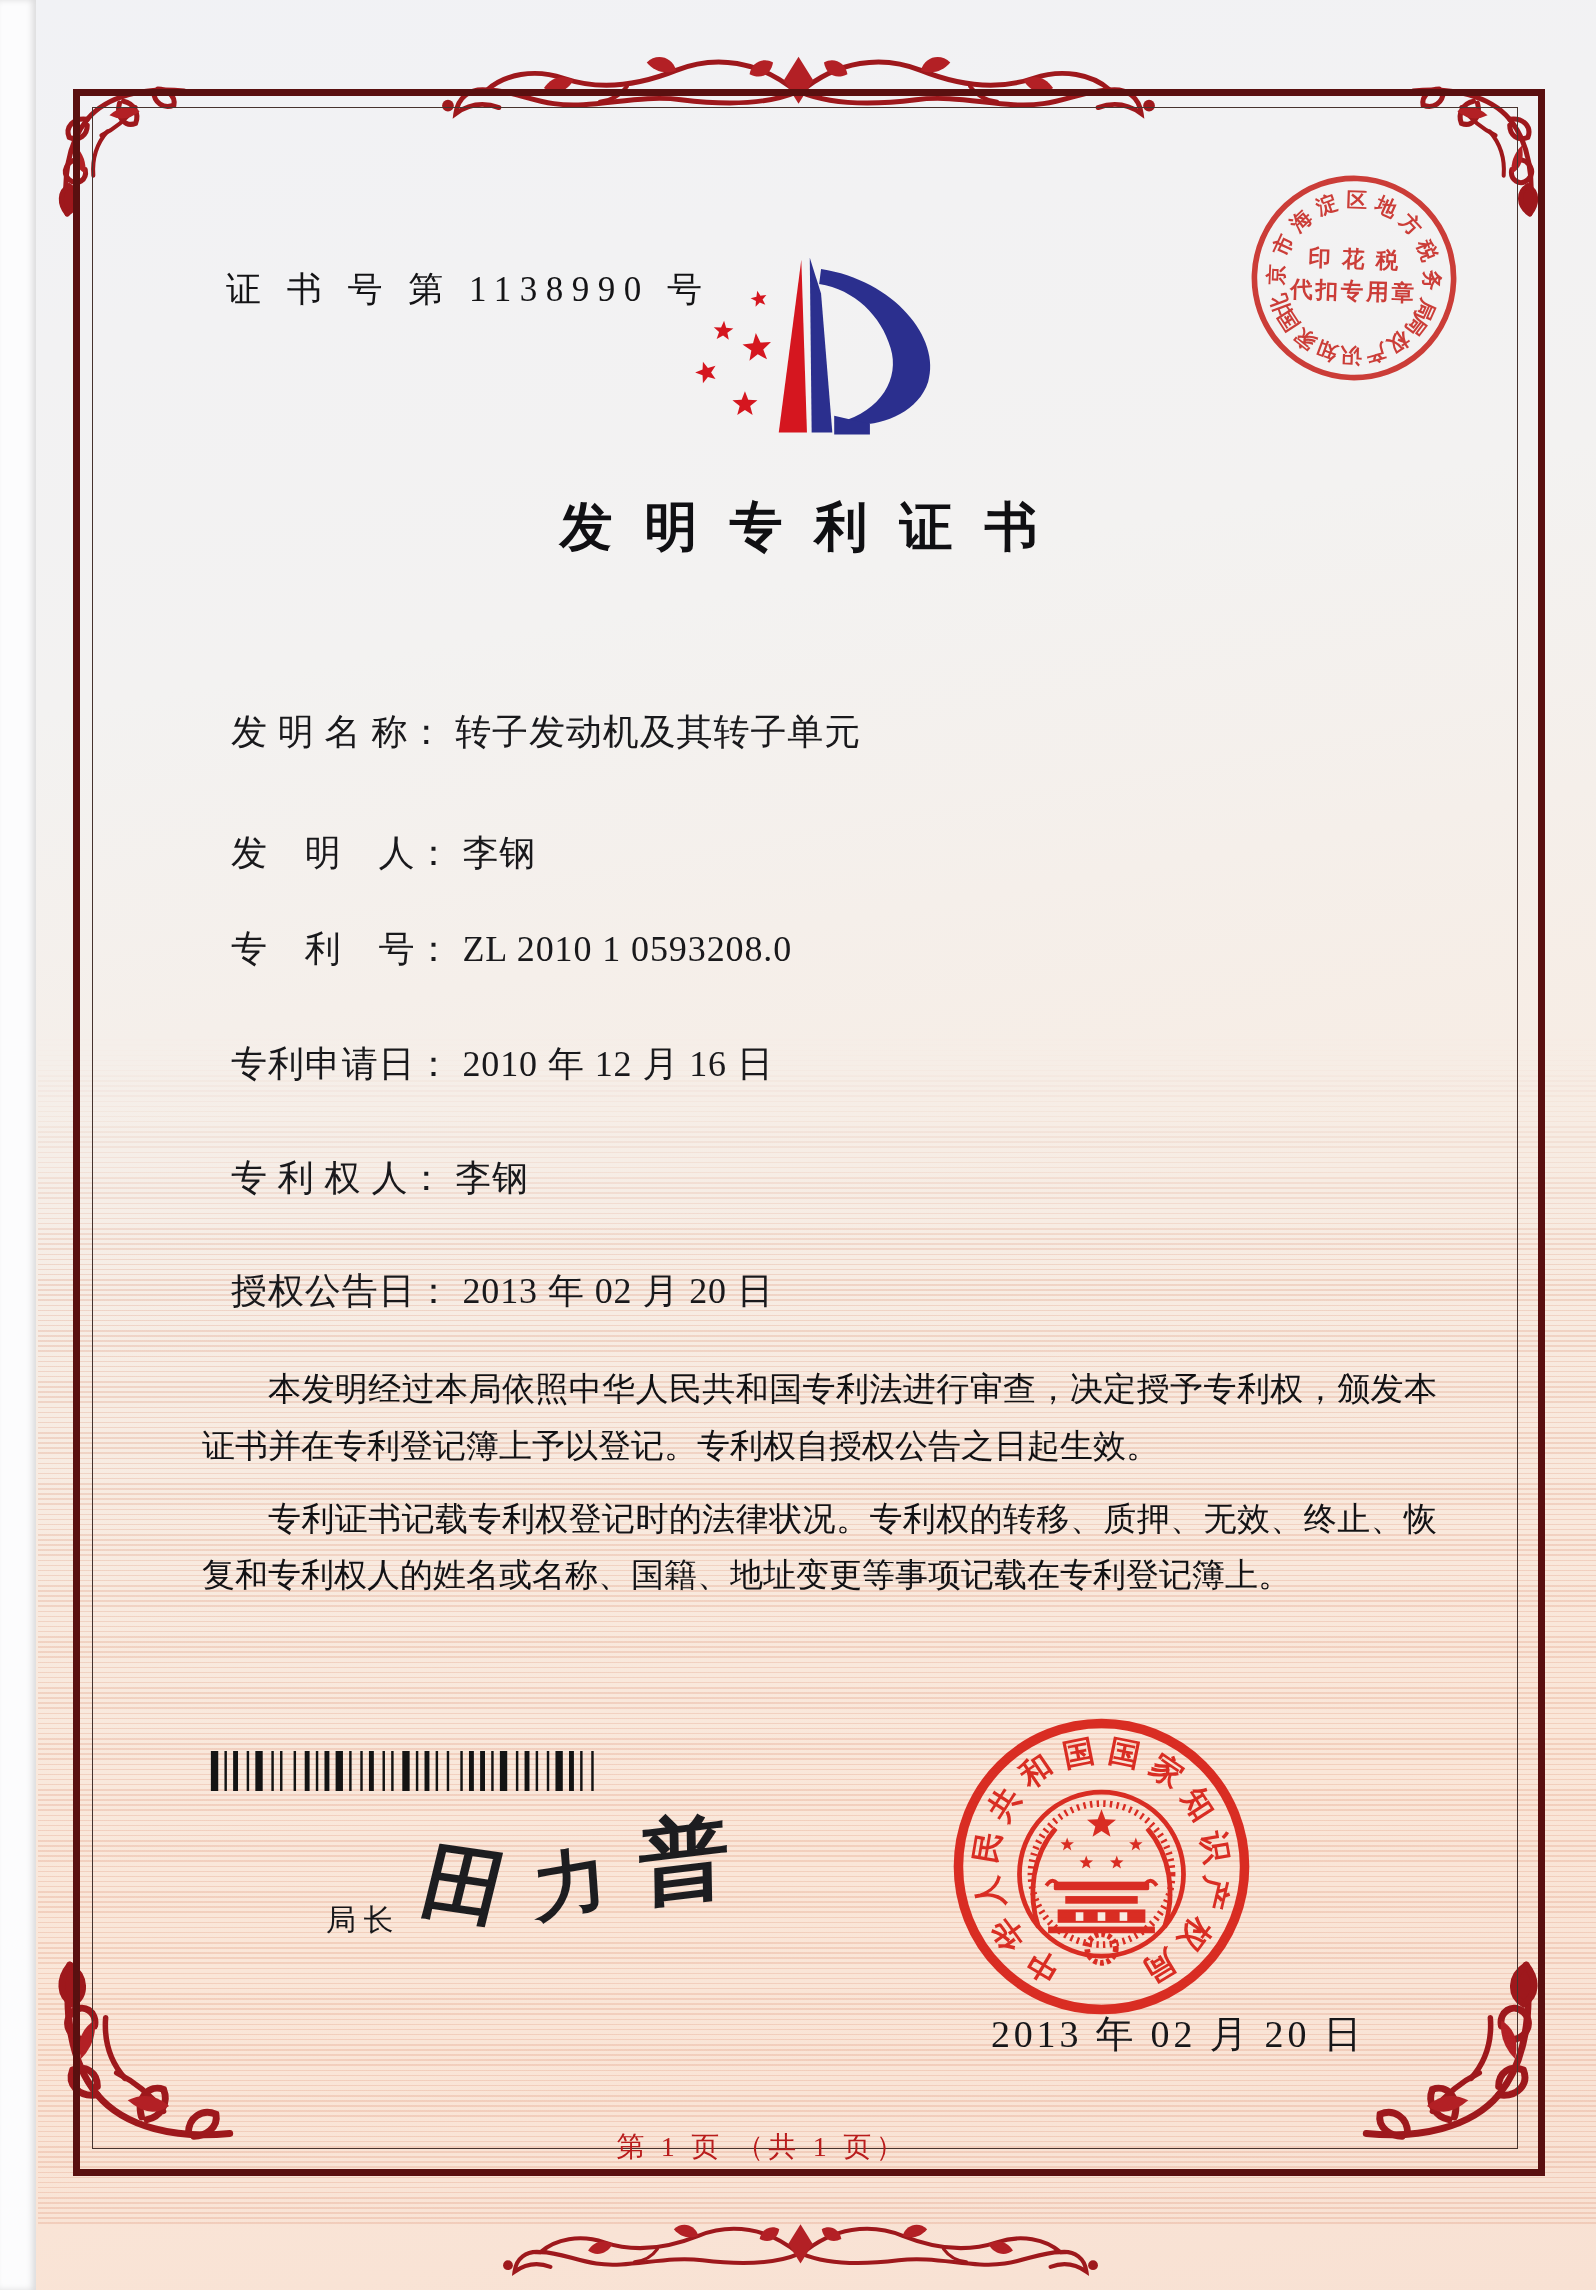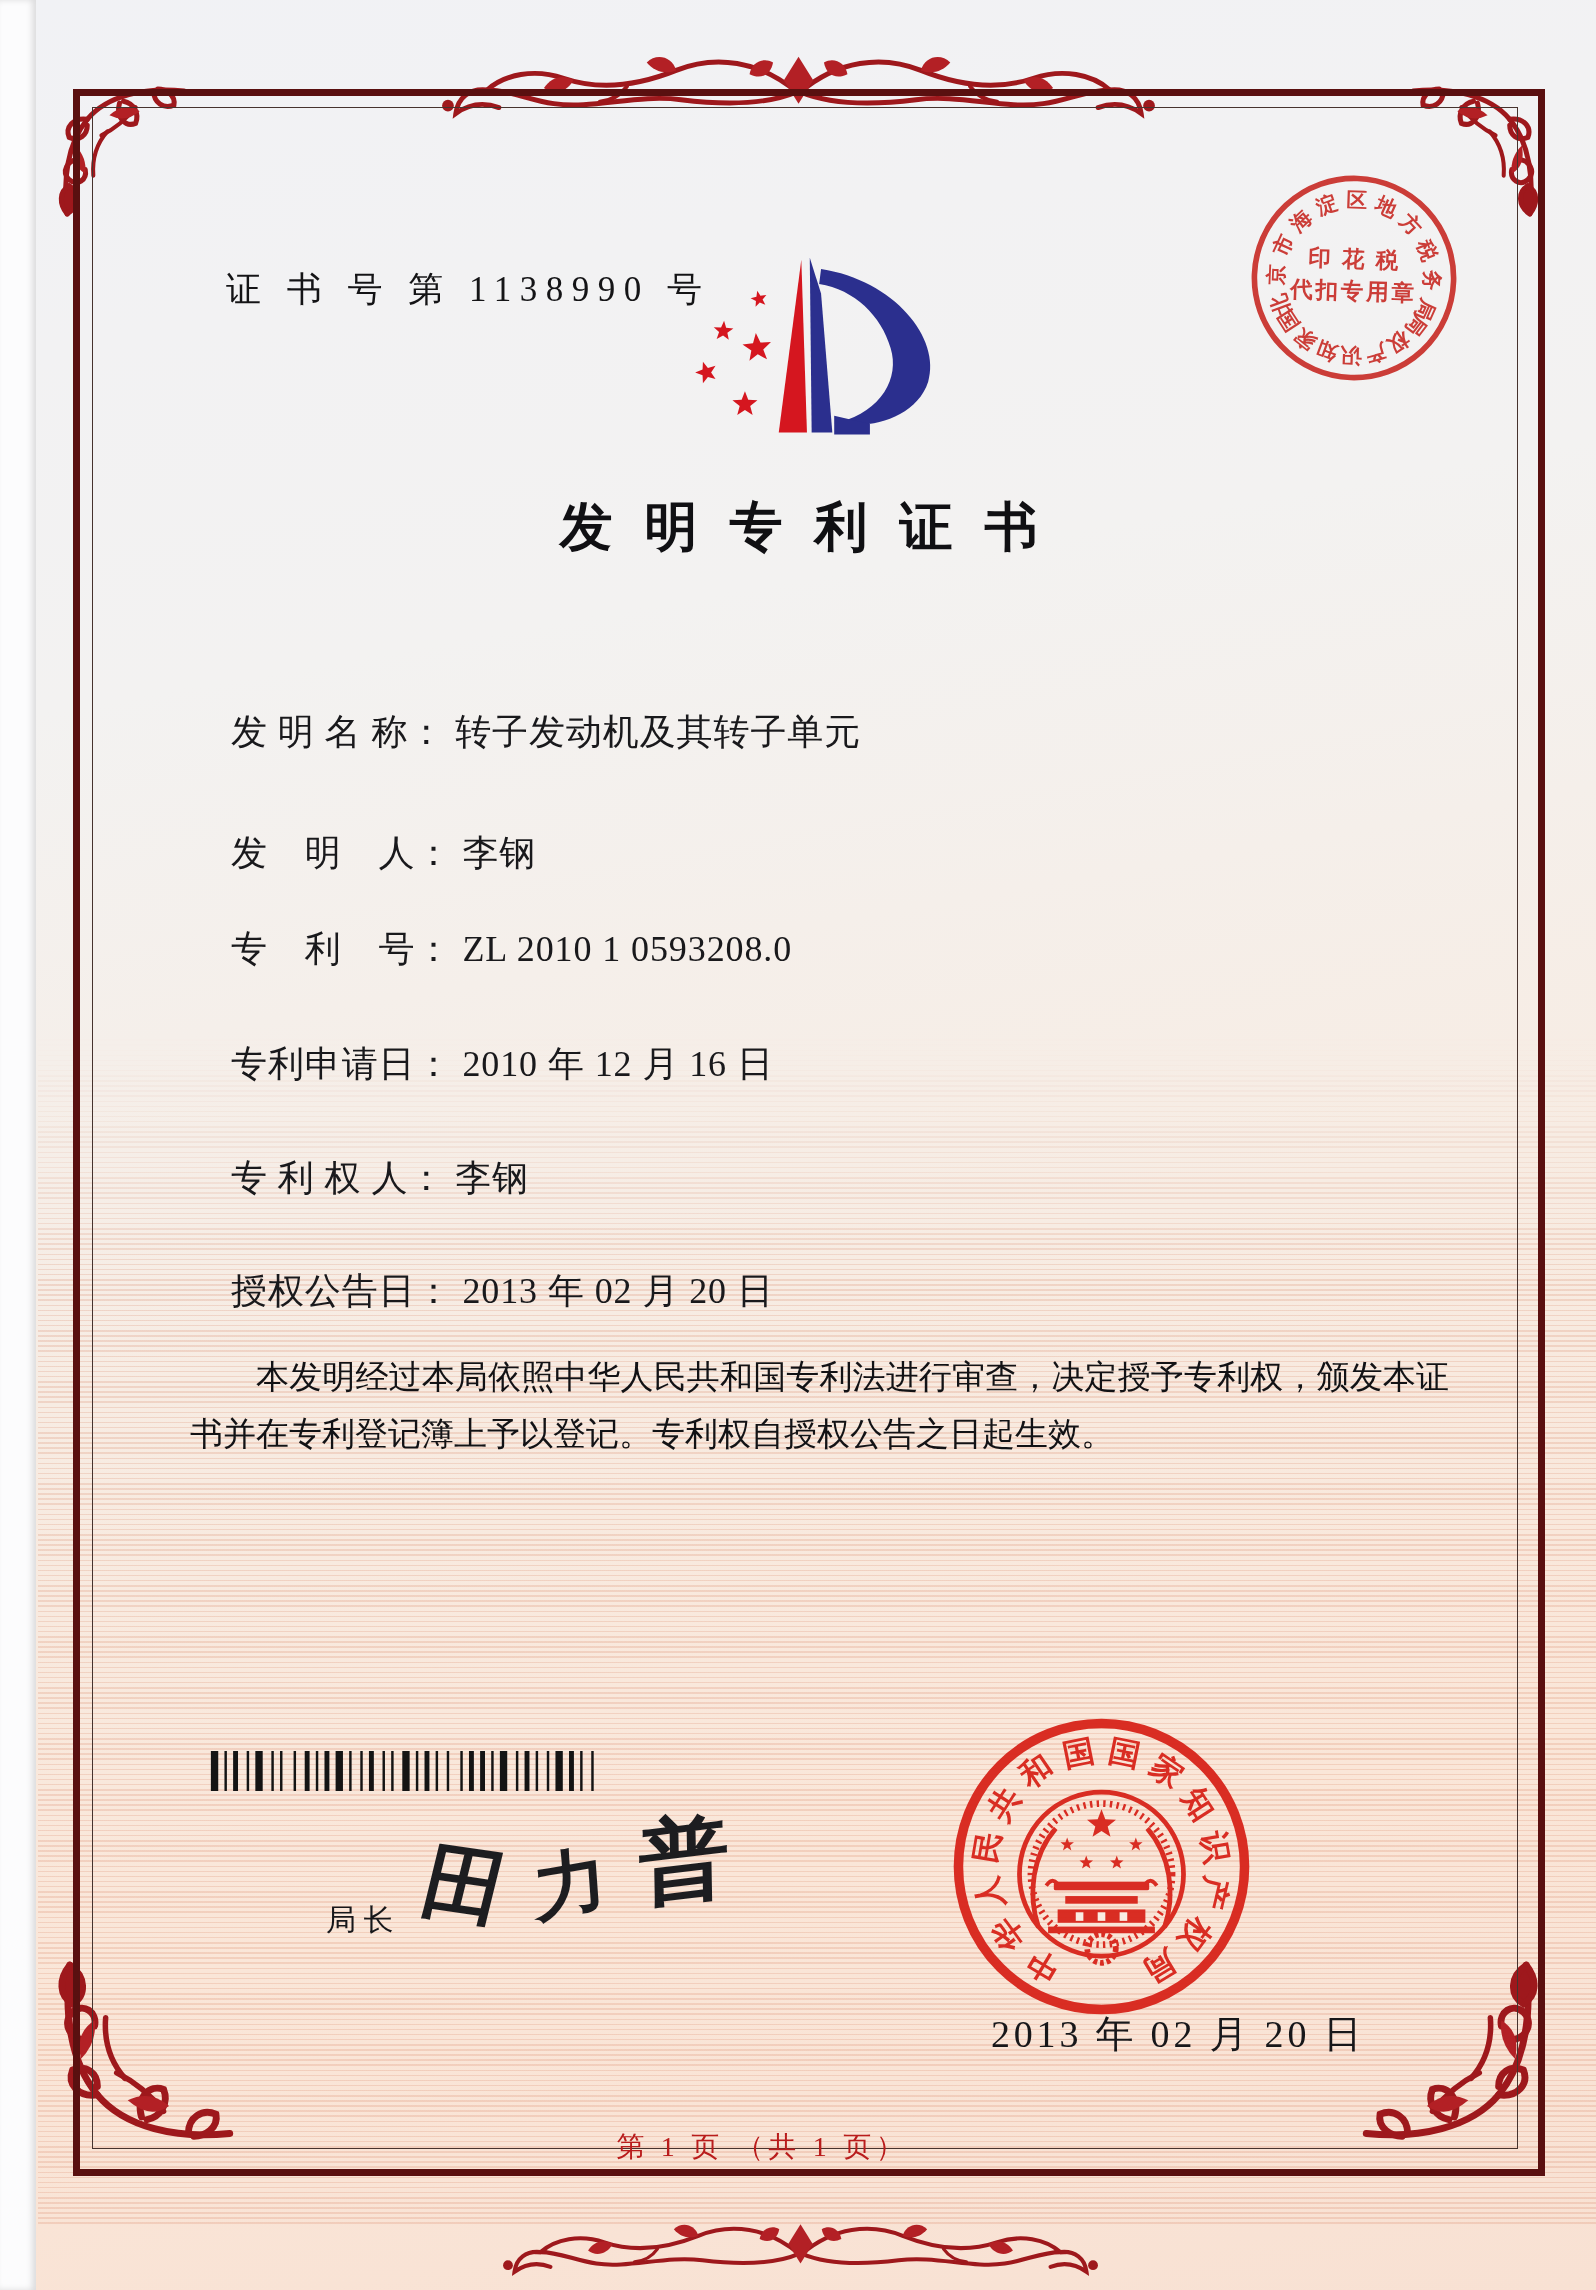--- a/index.html
+++ b/index.html
@@ -38,21 +38,21 @@
   .cert-no{position:absolute;left:226px;top:266px;font-size:35px;letter-spacing:8.5px;color:#141416;}
   .logo{position:absolute;left:648px;top:239px;width:301px;height:218px;}
   .stamp{position:absolute;left:1245px;top:169px;width:218px;height:218px;opacity:.93;transform:rotate(2deg);}
   .title{position:absolute;left:0;top:492px;width:1597px;text-align:center;
     font-size:53px;font-weight:700;letter-spacing:32px;text-indent:32px;color:#101013;}
   .field{position:absolute;left:231px;font-size:36px;color:#19191c;letter-spacing:0.9px;white-space:nowrap;}
   .f0{top:708px}.f1{top:829px}.f2{top:925px}.f3{top:1040px}.f4{top:1154px}.f5{top:1267px}
   .field .lab{margin-right:10px;}
   .bodytext{position:absolute;left:186px;top:1345px;width:1267px;font-size:33px;
     line-height:1.72;color:#121215;text-align:justify;}
-  .bodytext p{margin:4px;text-indent:2em;}
+  .bodytext p{margin:16px;text-indent:2em;}
   .barcode{position:absolute;left:209px;top:1751px;width:422px;height:40px;}
   .sign-role{position:absolute;left:326px;top:1900px;font-size:30px;letter-spacing:7.5px;color:#17171a;}
   .signature{position:absolute;left:426px;top:1825px;display:flex;align-items:flex-end;
     transform:skewX(-6deg) rotate(-2deg);color:#1d1d20;font-weight:700;}
   .signature span{display:inline-block;line-height:1;}
   .seal{position:absolute;left:947px;top:1712px;width:309px;height:309px;opacity:.96;}
   .seal-date{position:absolute;left:991px;top:2009px;font-size:38px;letter-spacing:3.8px;color:#17171a;}
   .footer{position:absolute;left:0;top:2128px;width:1503px;text-align:center;
     font-size:28px;letter-spacing:4.7px;color:#b91c1c;margin-left:11px;}
   svg text{font-family:"Liberation Serif","DejaVu Serif",serif;}
@@ -166,20 +166,21 @@
 
   <div class="field f0"><span class="lab">发 明 名 称：</span><span>转子发动机及其转子单元</span></div>
   <div class="field f1"><span class="lab">发　明　人：</span><span>李钢</span></div>
   <div class="field f2"><span class="lab">专　利　号：</span><span>ZL 2010 1 0593208.0</span></div>
   <div class="field f3"><span class="lab">专利申请日：</span><span>2010 年 12 月 16 日</span></div>
   <div class="field f4"><span class="lab">专 利 权 人：</span><span>李钢</span></div>
   <div class="field f5"><span class="lab">授权公告日：</span><span>2013 年 02 月 20 日</span></div>
 
   <div class="bodytext">
     <p>本发明经过本局依照中华人民共和国专利法进行审查，决定授予专利权，颁发本证书并在专利登记簿上予以登记。专利权自授权公告之日起生效。</p>
+    <p>专利证书记载专利权登记时的法律状况。专利权的转移、质押、无效、终止、恢复和专利权人的姓名或名称、国籍、地址变更等事项记载在专利登记簿上。</p>
   </div>
 
   <svg class="barcode" id="barcode" viewBox="0 0 448 42" preserveAspectRatio="none">
       <rect x="2" y="0" width="7.800000000000001" height="42" fill="#141414"></rect>
       <rect x="16.4" y="0" width="2.6" height="42" fill="#141414"></rect>
       <rect x="25.6" y="0" width="5.2" height="42" fill="#141414"></rect>
       <rect x="40.00000000000001" y="0" width="2.6" height="42" fill="#141414"></rect>
       <rect x="49.20000000000001" y="0" width="7.800000000000001" height="42" fill="#141414"></rect>
       <rect x="66.20000000000002" y="0" width="2.6" height="42" fill="#141414"></rect>
       <rect x="75.4" y="0" width="2.6" height="42" fill="#141414"></rect>

